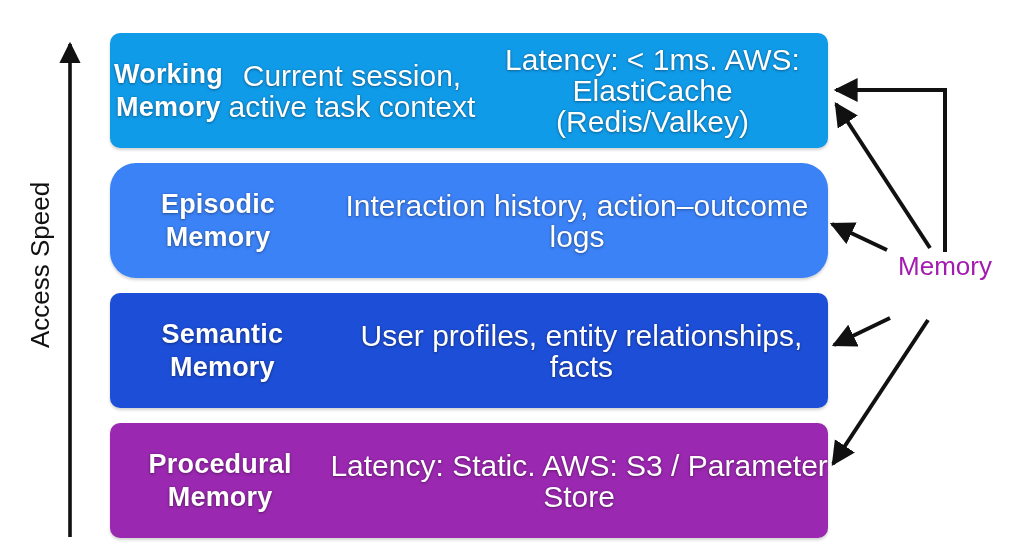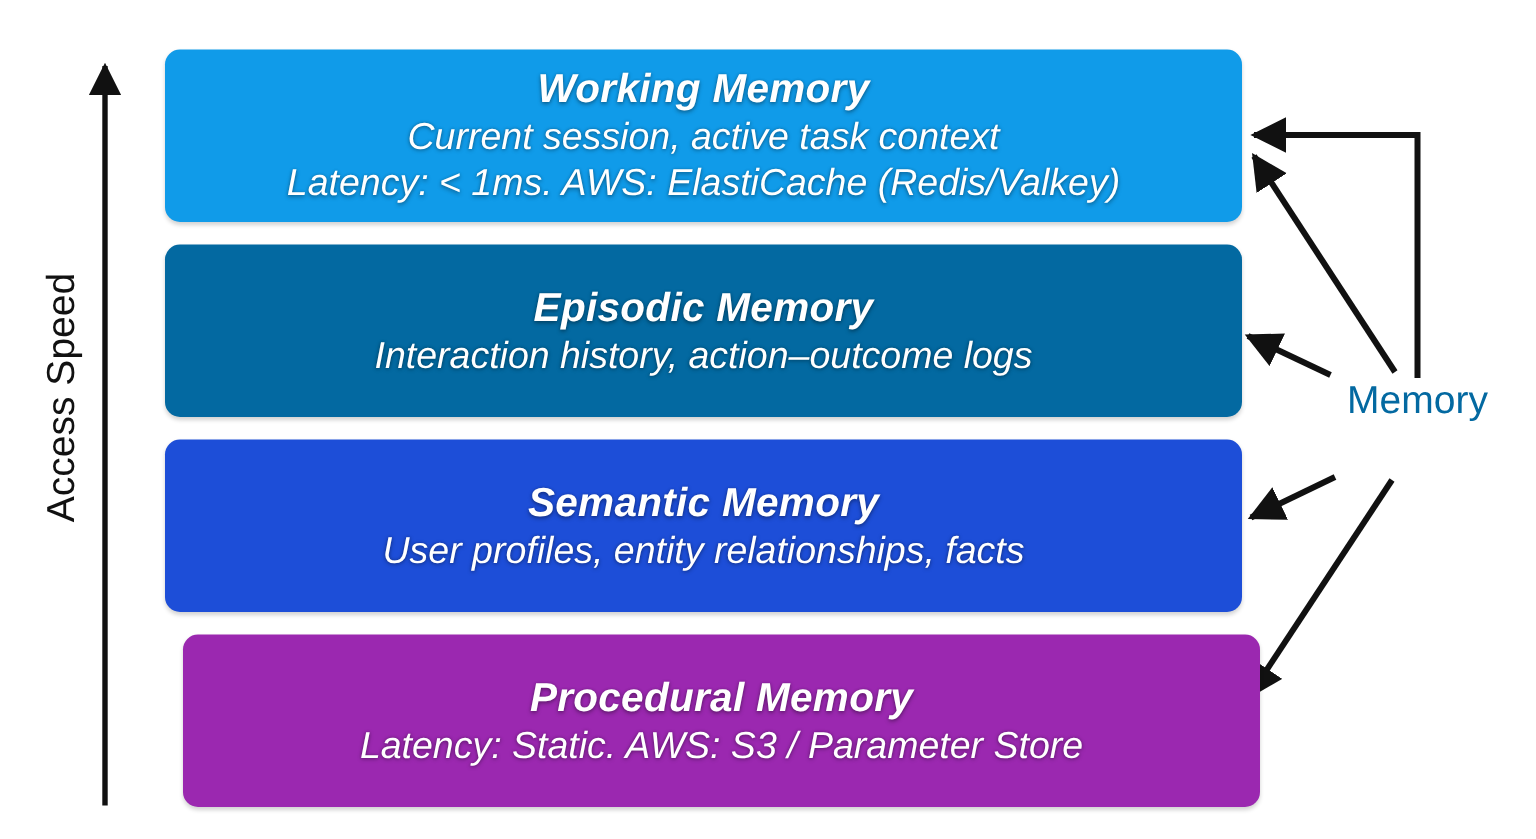--- a/index.html
+++ b/index.html
@@ -24,40 +24,39 @@
     pointer-events: none;
   }
   .tier-box {
     position: absolute;
     left: 110px;
     width: 718px;
     height: 115px;
     border-radius: 10px;
     color: #ffffff;
     display: flex;
-    flex-direction: column;
+    flex-direction: row;
     align-items: center;
     justify-content: center;
     text-align: center;
     box-shadow: 0 2px 3px rgba(0,0,0,0.18);
     text-shadow: 0 1px 3px rgba(0,0,0,0.35), 0 0 2px rgba(0,0,0,0.2);
-    font-style: italic;
   }
   .tier-0 { top: 33px; }
   .tier-1 { top: 163px; }
   .tier-2 { top: 293px; }
   .tier-3 { top: 423px; }
   .tier-title {
     font-size: 27px;
     font-weight: bold;
     line-height: 33px;
     letter-spacing: 0.2px;
   }
   .tier-line {
-    font-size: 25px;
+    font-size: 30px;
     line-height: 31px;
   }
   .axis-label {
     position: absolute;
     left: -50px;
     top: 249px;
     width: 180px;
     height: 32px;
     transform: rotate(-90deg);
     text-align: center;
@@ -67,21 +66,21 @@
     white-space: nowrap;
   }
   .router-label {
     position: absolute;
     left: 880px;
     top: 251px;
     width: 130px;
     text-align: center;
     font-size: 26px;
     line-height: 31px;
-    color: #0369a1;
+    color: #a21caf;
   }
 </style>
 </head>
 <body>
 
 <div class="canvas">
 
   <svg class="arrow-layer" viewBox="0 0 1024 559" xmlns="http://www.w3.org/2000/svg">
     <defs>
       <marker id="ah" markerWidth="7" markerHeight="7" refX="5.4" refY="3" orient="auto" markerUnits="strokeWidth">
@@ -97,31 +96,31 @@
   </svg>
 
   <div class="axis-label">Access Speed</div>
 
   <div class="tier-box tier-0" style="background-color: rgb(16, 155, 233);">
     <div class="tier-title">Working Memory</div>
     <div class="tier-line">Current session, active task context</div>
     <div class="tier-line">Latency: &lt; 1ms. AWS: ElastiCache (Redis/Valkey)</div>
   </div>
 
-  <div class="tier-box tier-1" style="background-color: #0369a1;">
+  <div class="tier-box tier-1" style="background-color: #3b82f6; border-radius: 26px;">
     <div class="tier-title">Episodic Memory</div>
     <div class="tier-line">Interaction history, action–outcome logs</div>
   </div>
 
   <div class="tier-box tier-2" style="background-color: #1d4ed8;">
     <div class="tier-title">Semantic Memory</div>
     <div class="tier-line">User profiles, entity relationships, facts</div>
   </div>
 
-  <div class="tier-box tier-3" style="background-color: rgb(155, 40, 176); margin-left: 12px;">
+  <div class="tier-box tier-3" style="background-color: rgb(155, 40, 176);">
     <div class="tier-title">Procedural Memory</div>
     <div class="tier-line">Latency: Static. AWS: S3 / Parameter Store</div>
   </div>
 
   <div class="router-label">
     <div>Memory</div>
   </div>
 
 </div>
 

